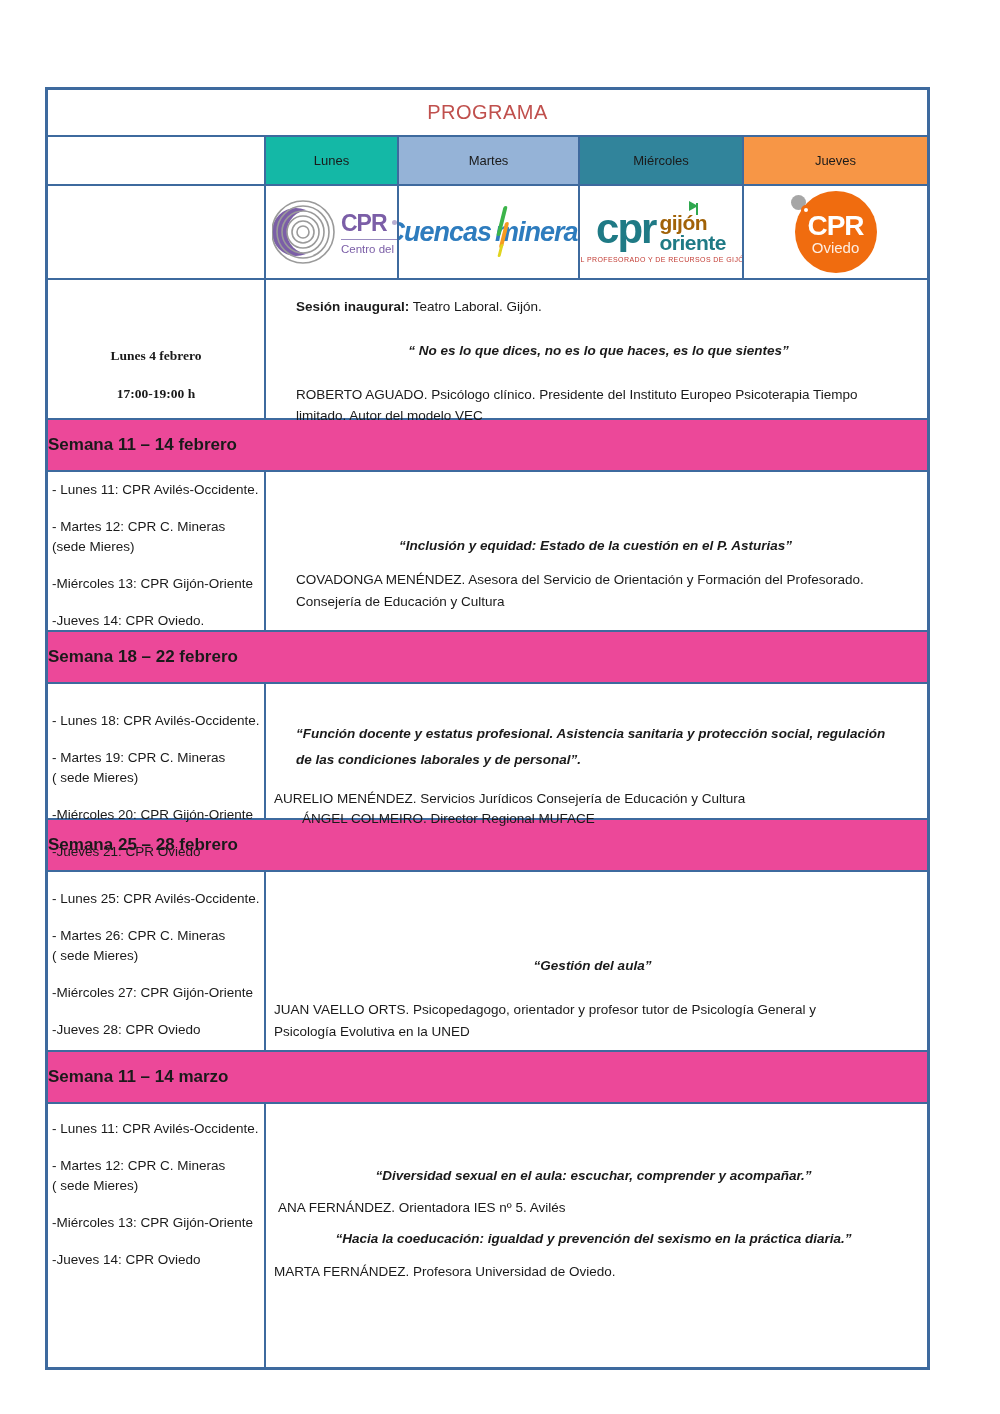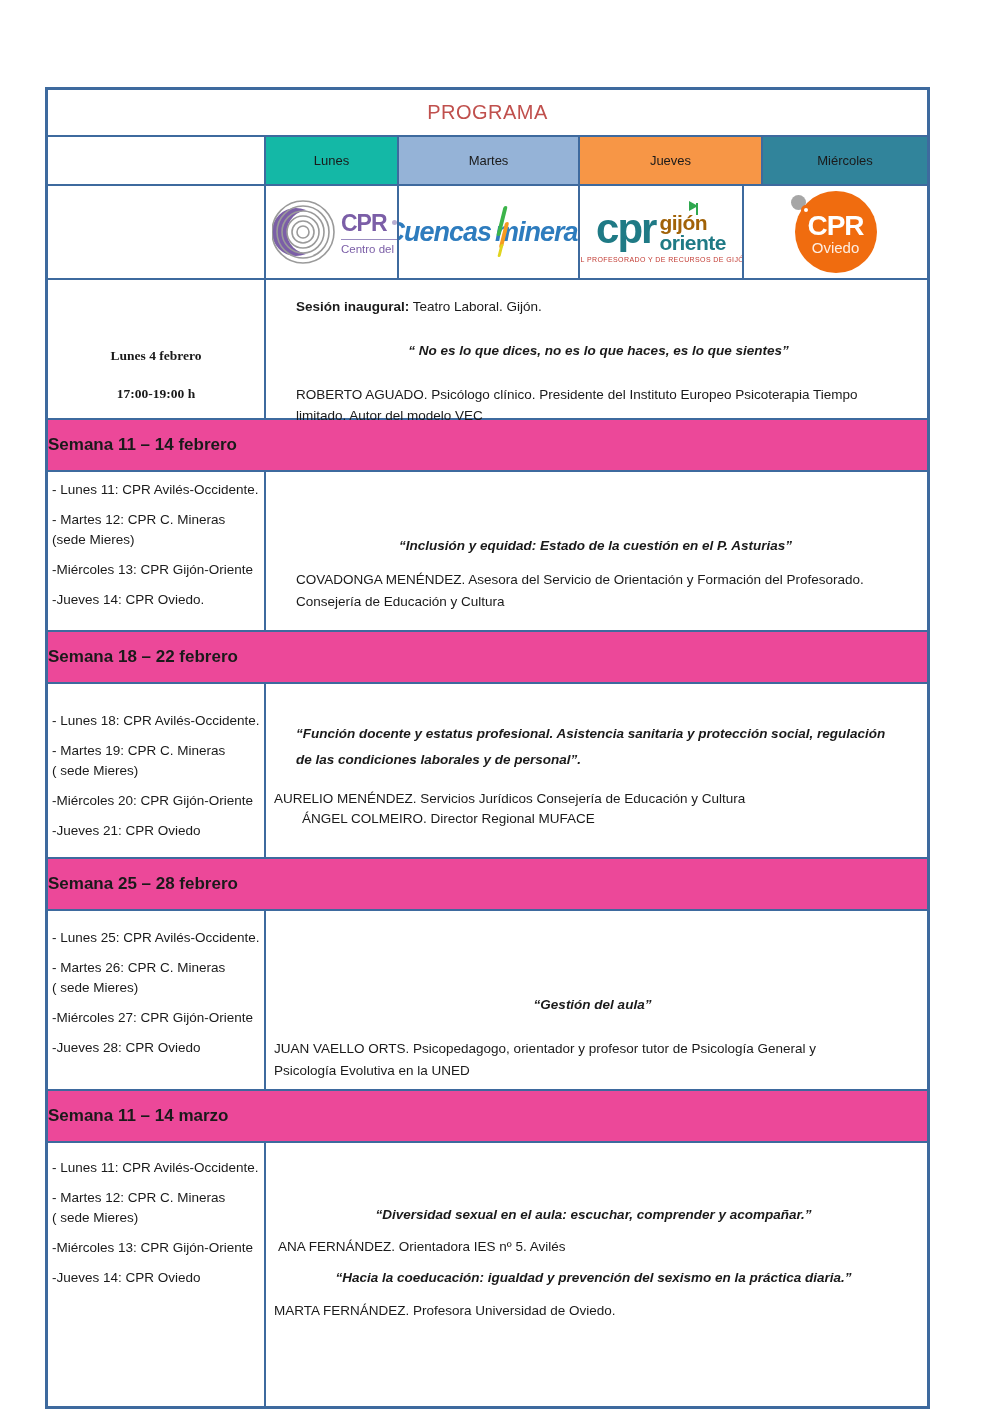--- a/index.html
+++ b/index.html
@@ -84,30 +84,30 @@
   .s1-right { padding:17px 26px 0 30px; line-height:20px; }
   .quote { font-weight:bold; font-style:italic; }
   .q-center { text-align:center;margin-top:40px; }
   .s1-quote { margin-top:24px; }
   .s1-speaker { margin-top:23px; line-height:21px; }
 
   .r-banner { height:52px; background:#ec4899; align-items:center; justify-content:flex-start; }
   .banner-text { font-weight:bold; font-size:17px; }
 
   .sched { padding:22px 2px 0 4px; line-height:18px; font-size:13.5px; }
-  .s-line { margin-top:12px; }
+  .s-line { margin-top:19px; }
   .s-line:first-child { margin-top:0; }
   .s-sub { margin-top:2px; }
 
   .r-w1 { height:160px; }
   .w1-sched { padding-top:9px; }
   .w1-right { padding:26px 12px 0 10px; }
   .w1-speaker { margin-top:16px; line-height:22px; padding-left:20px; padding-right:10px; }
 
-  .r-w2 { height:175px; }
+  .r-w2 { height:136px; }
   .w2-sched { padding-top:28px; }
   .w2-right { padding:37px 14px 0 8px; }
   .w2-quote { padding-left:22px; padding-right:10px; line-height:26px; }
   .w2-speaker1 { margin-top:16px; line-height:20px; }
   .w2-speaker2 { padding-left:28px; line-height:20px; }
 
   .r-w3 { height:180px; }
   .w3-sched { padding-top:18px; }
   .w3-right { padding:46px 16px 0 8px; }
   .w3-speaker { margin-top:26px; line-height:22px; padding-right:30px; }
@@ -125,22 +125,22 @@
 <div class="program-table">
 
   <div class="row r-title">
     <div class="title-text">PROGRAMA</div>
   </div>
 
   <div class="row r-days">
     <div class="cell day-cell c-left"></div>
     <div class="cell day-cell c-lunes">Lunes</div>
     <div class="cell day-cell c-martes">Martes</div>
+    <div class="cell day-cell c-mierc">Miércoles</div>
     <div class="cell day-cell c-jueves">Jueves</div>
-    <div class="cell day-cell c-mierc">Miércoles</div>
   </div>
 
   <div class="row r-logos">
     <div class="cell c-left logo-cell"></div>
 
     <div class="cell c-lunes logo-cell">
       <div class="lg-aviles">
         <svg class="spiral" width="64" height="76" viewBox="0 0 64 76">
           <circle cx="24" cy="38" r="24" fill="#7B5EA7"></circle>
           <circle cx="37" cy="38" r="22" fill="#ffffff"></circle>

